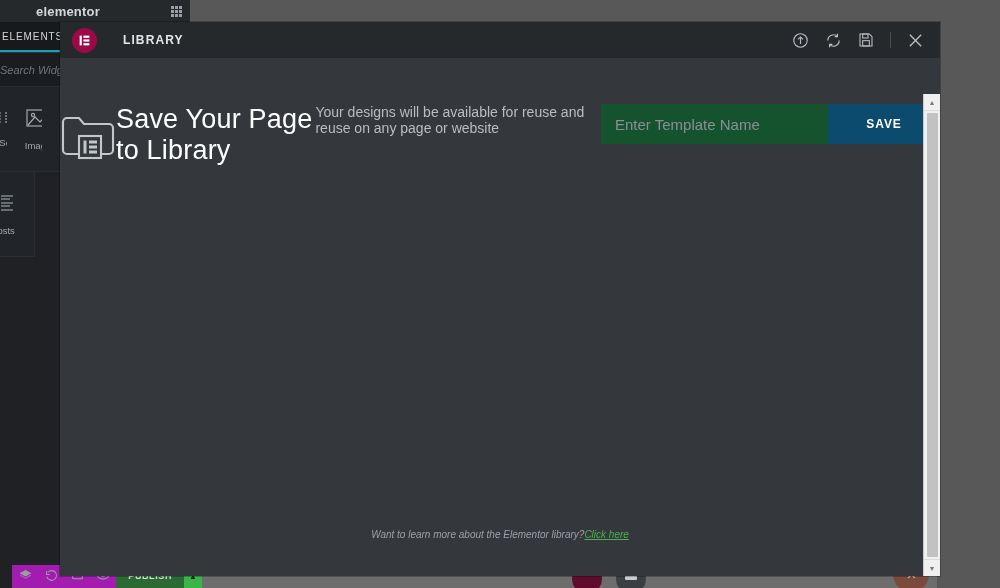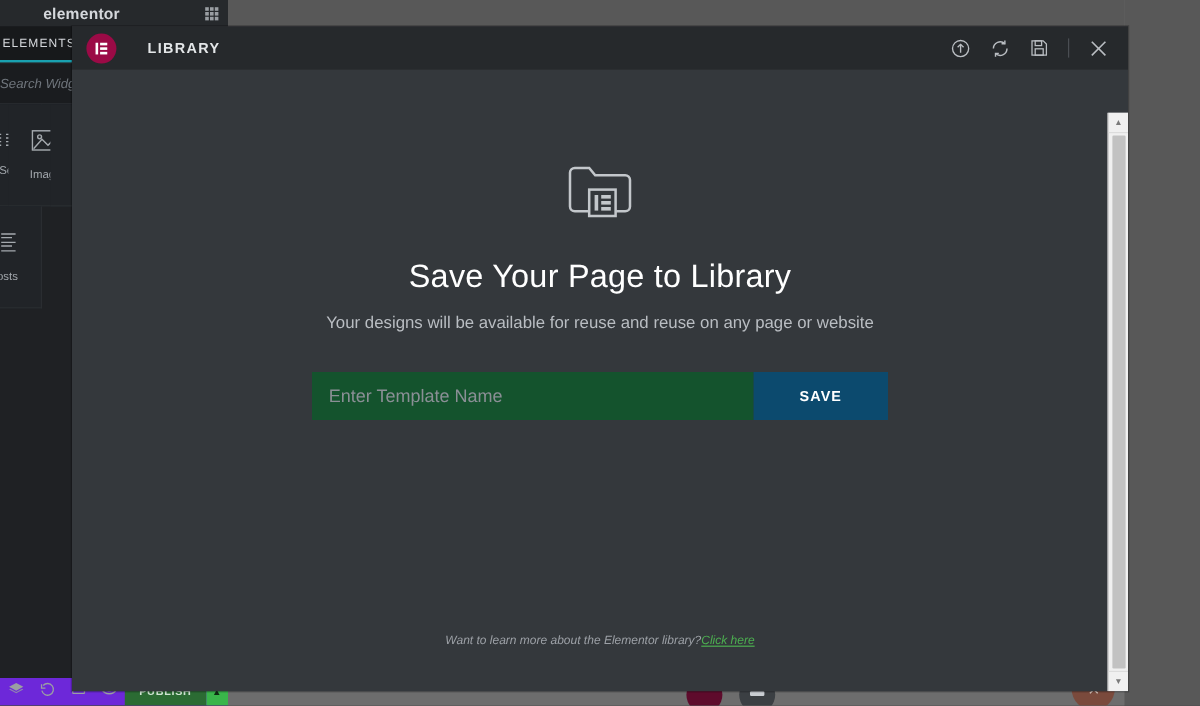--- a/index.html
+++ b/index.html
@@ -63,22 +63,22 @@
     display: flex; flex-direction: column;
     align-items: center; justify-content: center;
     background: #212428;
     margin-left: -28px;
   }
   .widget:nth-child(n+2) { margin-left: -28px; }
   .widget-icon { color: #a4a9ae; margin-bottom: 8px; }
   .widget-label { font-size: 9.5px; color: #a4a9ae; }
 
   .panel-footer {
-    position: absolute; bottom: 0; left: 0; width: 190px; height: 23px;
-    background: #6d28d9; display: flex; align-items: center;
+    position: absolute; bottom: 0; left: 12px; width: 190px; height: 23px;
+    background: #a21caf; display: flex; align-items: center; justify-content: flex-end;
   }
   .pf-icon { width: 26px; text-align: center; color: #9a9ea3; }
   .publish-btn {
     background: #2b6b33; color: #cfe3d2; font-size: 9px; font-weight: bold;
     letter-spacing: .6px; height: 23px; line-height: 23px;
     padding: 0 12px; display: flex; align-items: center;
   }
   .publish-arrow {
     background: #39b54a; width: 18px; height: 23px;
     display: flex; align-items: center; justify-content: center;
@@ -108,22 +108,22 @@
   .modal-title {
     font-size: 12px; font-weight: bold; color: #e3e6e8;
     letter-spacing: 1.1px; margin-left: 26px;
   }
   .header-actions { margin-left: auto; display: flex; align-items: center; gap: 16px; }
   .hdr-icon { color: #b9bdc2; display: flex; align-items: center; cursor: pointer; }
   .hdr-sep { width: 1px; height: 16px; background: #4a4e53; }
 
   .modal-body {
     flex: 1 1 auto; position: relative; overflow: hidden;
-    display: flex; flex-direction: column; align-items: center;
-    padding-top: 68px; box-sizing: border-box;
+    display: flex; align-items: flex-start;
+    padding-top: 46px; box-sizing: border-box;
   }
 
   .folder-icon { margin-bottom: 26px; }
 
   .save-title {
     font-size: 27px; color: #ffffff; font-weight: normal;
     margin: 0 0 14px 0; letter-spacing: .2px;
   }
   .save-subtitle {
     font-size: 14px; color: #b9bdc2; margin: 0 0 34px 0; font-weight: normal;

